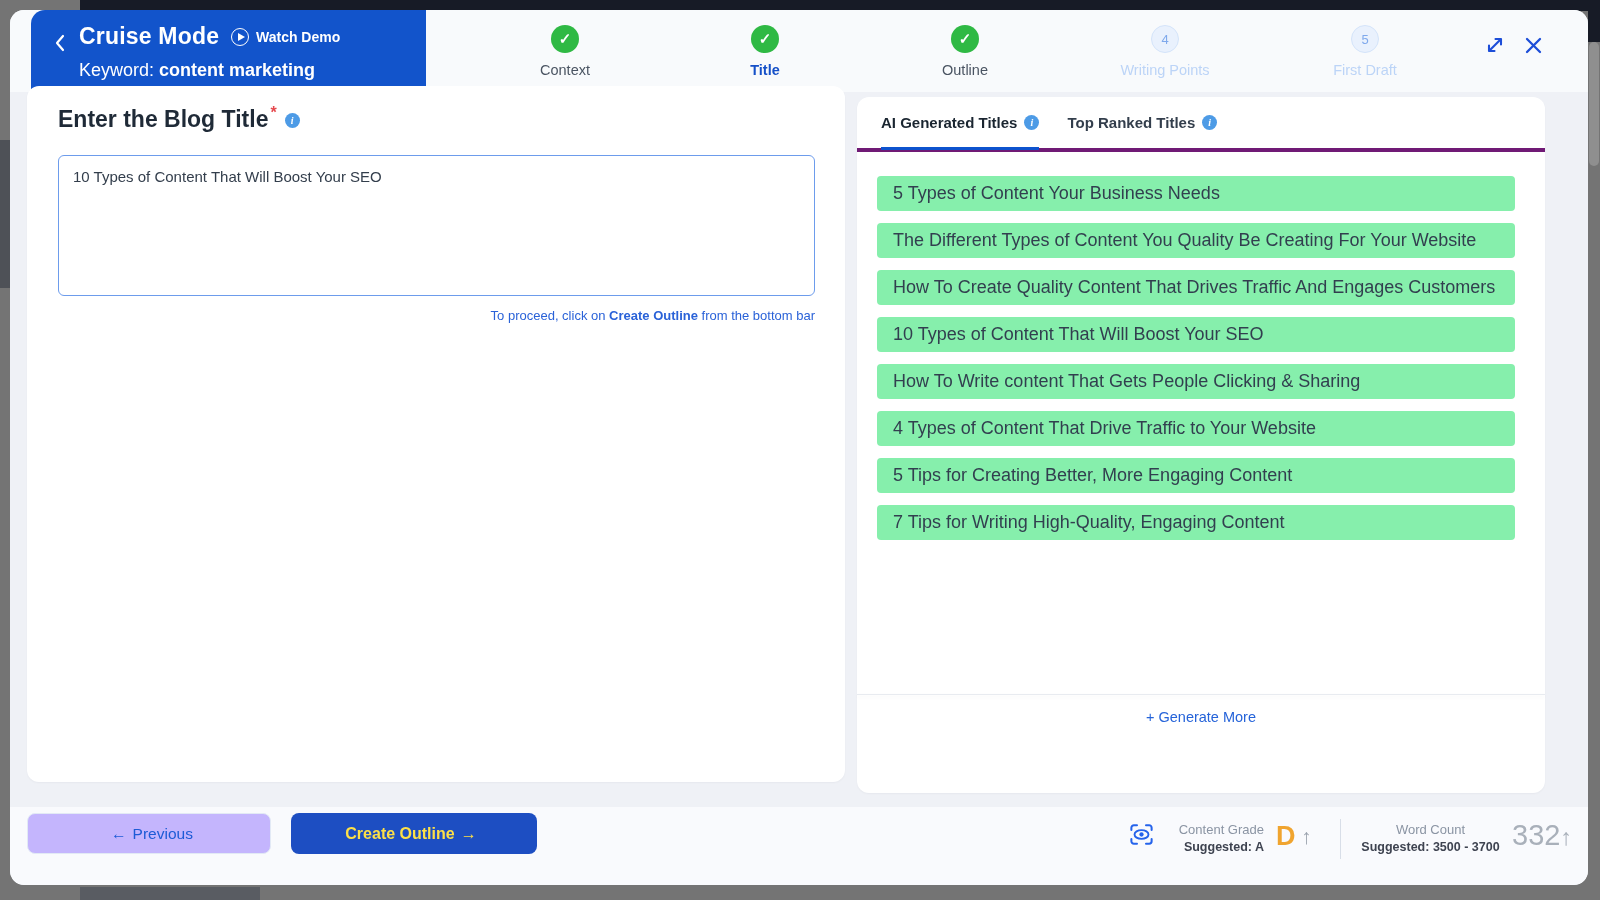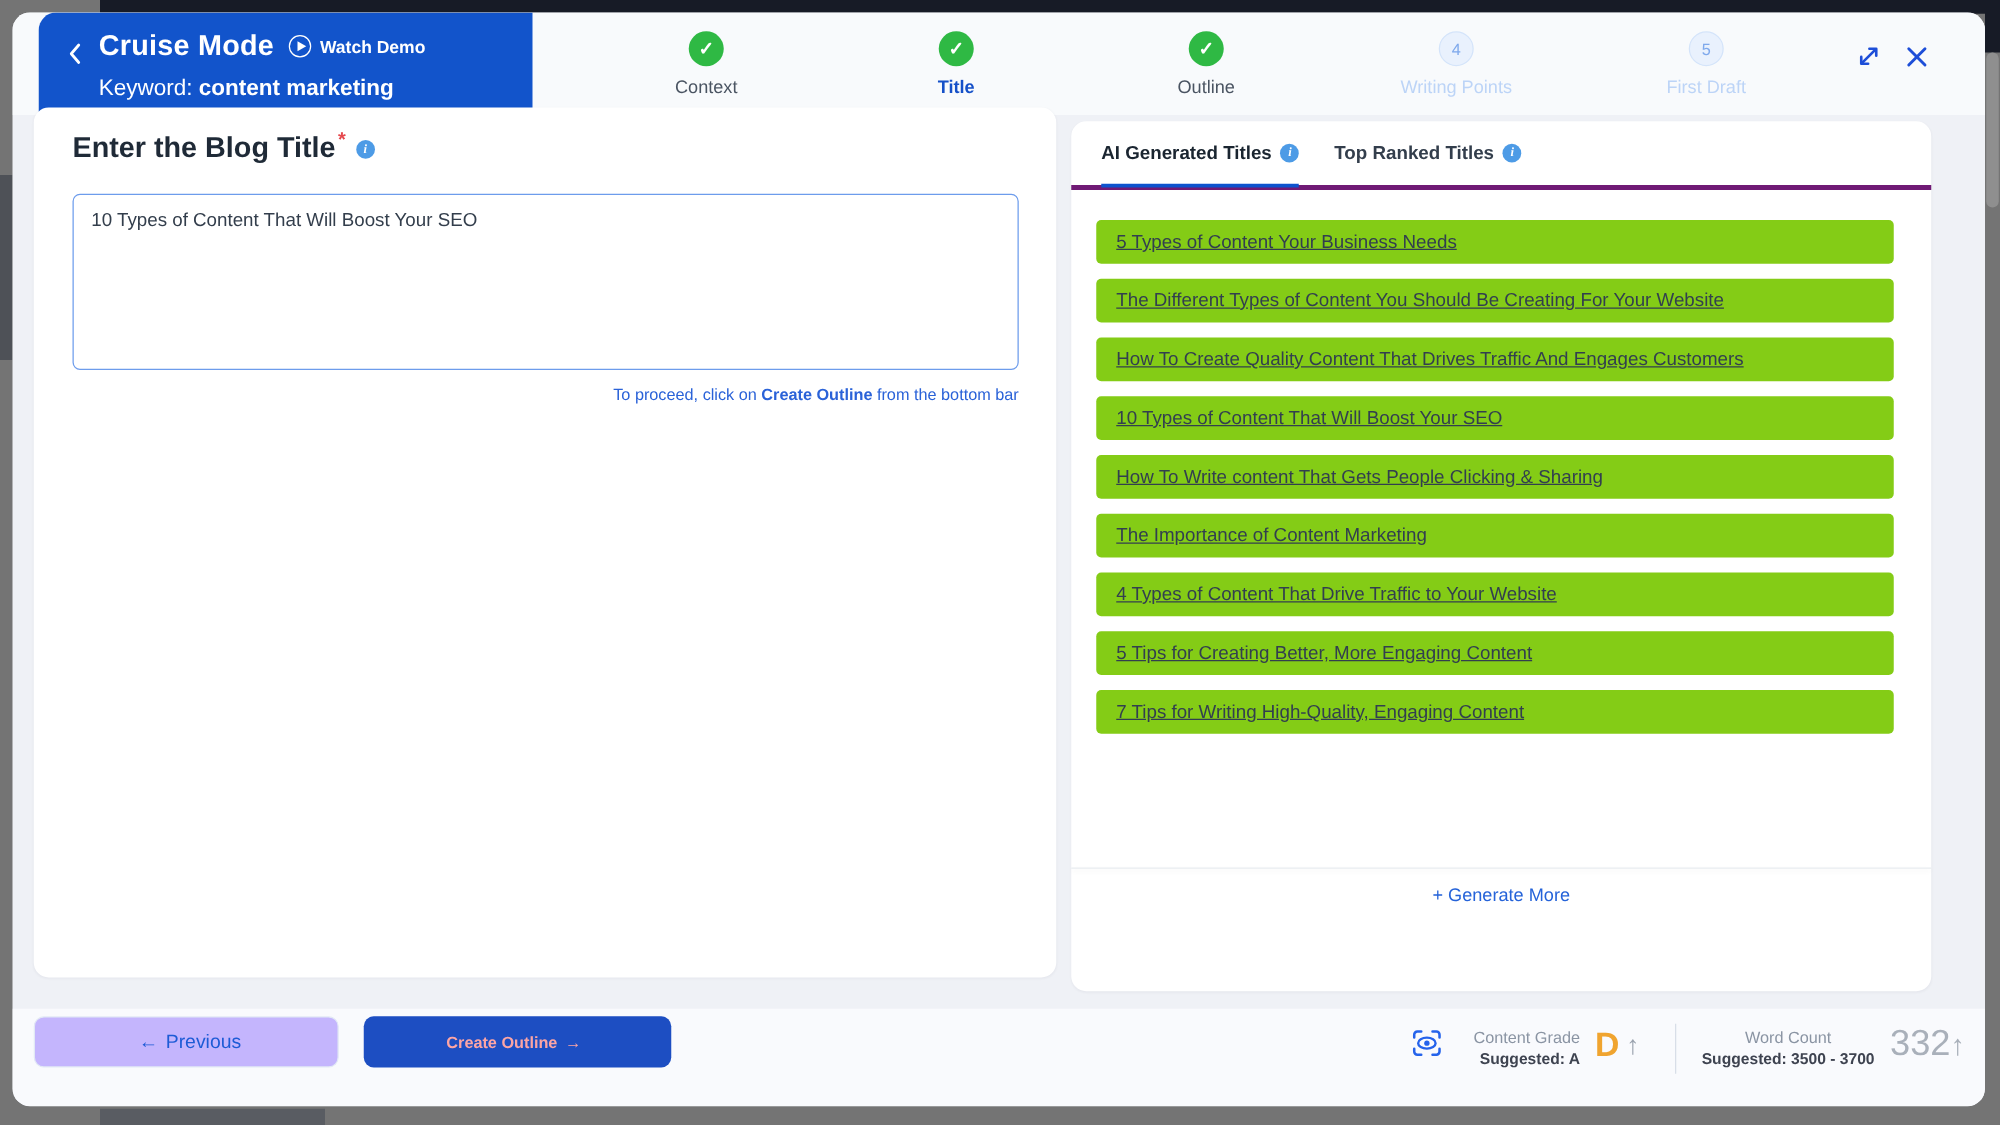--- a/index.html
+++ b/index.html
@@ -65,36 +65,36 @@
   .helper-text b { font-weight:bold; }
 
   
   .tabs-row { position:absolute; left:0; top:0; width:100%; height:55px; border-bottom:4px solid #701a75;
     display:flex; align-items:center; padding-left:24px; gap:28px; }
   .tab { position:relative; height:55px; display:flex; align-items:center; gap:7px; cursor:pointer;
     font-size:15px; font-weight:bold; color:#333E4C; }
   .tab.active { color:#1A2530; }
   .tab.active::after { content:""; position:absolute; left:0; bottom:0; width:100%; height:3.5px; background:#0D53CE; }
   .titles-list { position:absolute; left:20px; top:79px; width:638px; }
-  .title-row { height:35px; line-height:35px; background:#84cc16; border-radius:4px; margin-bottom:12px;
-    padding-left:16px; font-size:15px; font-weight:500; color:#323F4F; cursor:pointer;
-    white-space:nowrap; overflow:hidden;text-decoration:underline; }
+  .title-row { height:35px; line-height:35px; background:#86efac; border-radius:4px; margin-bottom:12px;
+    padding-left:16px; font-size:18px; font-weight:500; color:#323F4F; cursor:pointer;
+    white-space:nowrap; overflow:hidden; }
   .list-sep { position:absolute; left:0; top:597px; width:100%; height:1px; background:#E8EBF0;
     box-shadow:0 2px 4px rgba(30,40,60,.07); }
   .generate-more { position:absolute; left:0; top:612px; width:100%; text-align:center;
     font-size:14.5px; font-weight:500; color:#2563D9; cursor:pointer; }
 
   
   .modal-footer { position:absolute; left:0; bottom:0; width:100%; height:78px; background:#F9FAFD;
     border-radius:0 0 14px 14px; }
   .prev-btn { position:absolute; left:17px; top:6px; width:244px; height:41px; background:#c4b5fd;
     border:1px solid #E2E9F5; border-radius:8px; font-size:15.5px; font-weight:500; color:#1D5BD6;
     cursor:pointer; font-family:"Liberation Sans", sans-serif; }
   .create-btn { position:absolute; left:281px; top:6px; width:246px; height:41px; background:#1D4EC2;
-    border:none; border-radius:8px; font-size:13px; font-weight:bold; color:#fca5a5; cursor:pointer;
+    border:none; border-radius:8px; font-size:16px; font-weight:bold; color:#fde047; cursor:pointer;
     font-family:"Liberation Sans", sans-serif; }
   .btn-arrow { margin:0 6px; font-weight:normal; }
   .eye-scan { position:absolute; left:1118px; top:14px; }
   .grade-block { position:absolute; left:1150px; top:15px; width:104px; text-align:right; }
   .metric-label { font-size:13px; color:#8A94A3; }
   .metric-suggested { font-size:12.5px; color:#3E4350; font-weight:bold; margin-top:3px; }
   .grade-value { position:absolute; left:1266px; top:14px; font-size:27px; font-weight:bold; color:#F0A42F; }
   .grade-arrow { position:absolute; left:1291px; top:18px; font-size:21px; color:#9AA2AE; }
   .v-divider { position:absolute; left:1330px; top:12px; width:1px; height:40px; background:#D8DEE8; }
   .wc-block { position:absolute; left:1348px; top:15px; width:145px; text-align:center; }
@@ -197,25 +197,24 @@
         <span>AI Generated Titles</span>
         <span class="info-icon" style="margin-left:0;">i</span>
       </div>
       <div class="tab">
         <span>Top Ranked Titles</span>
         <span class="info-icon" style="margin-left:0;">i</span>
       </div>
     </div>
     <div class="titles-list">
         <div class="title-row">5 Types of Content Your Business Needs</div>
-        <div class="title-row">The Different Types of Content You Should Be Creating For Your Website</div>
+        <div class="title-row">The Different Types of Content You Quality Be Creating For Your Website</div>
         <div class="title-row">How To Create Quality Content That Drives Traffic And Engages Customers</div>
         <div class="title-row">10 Types of Content That Will Boost Your SEO</div>
         <div class="title-row">How To Write content That Gets People Clicking &amp; Sharing</div>
-        <div class="title-row">The Importance of Content Marketing</div>
         <div class="title-row">4 Types of Content That Drive Traffic to Your Website</div>
         <div class="title-row">5 Tips for Creating Better, More Engaging Content</div>
         <div class="title-row">7 Tips for Writing High-Quality, Engaging Content</div>
       </div>
     <div class="list-sep"></div>
     <div class="generate-more">+ Generate More</div>
   </div>
 
   <div class="modal-footer">
     <button class="prev-btn"><span class="btn-arrow">←</span><span>Previous</span></button>

